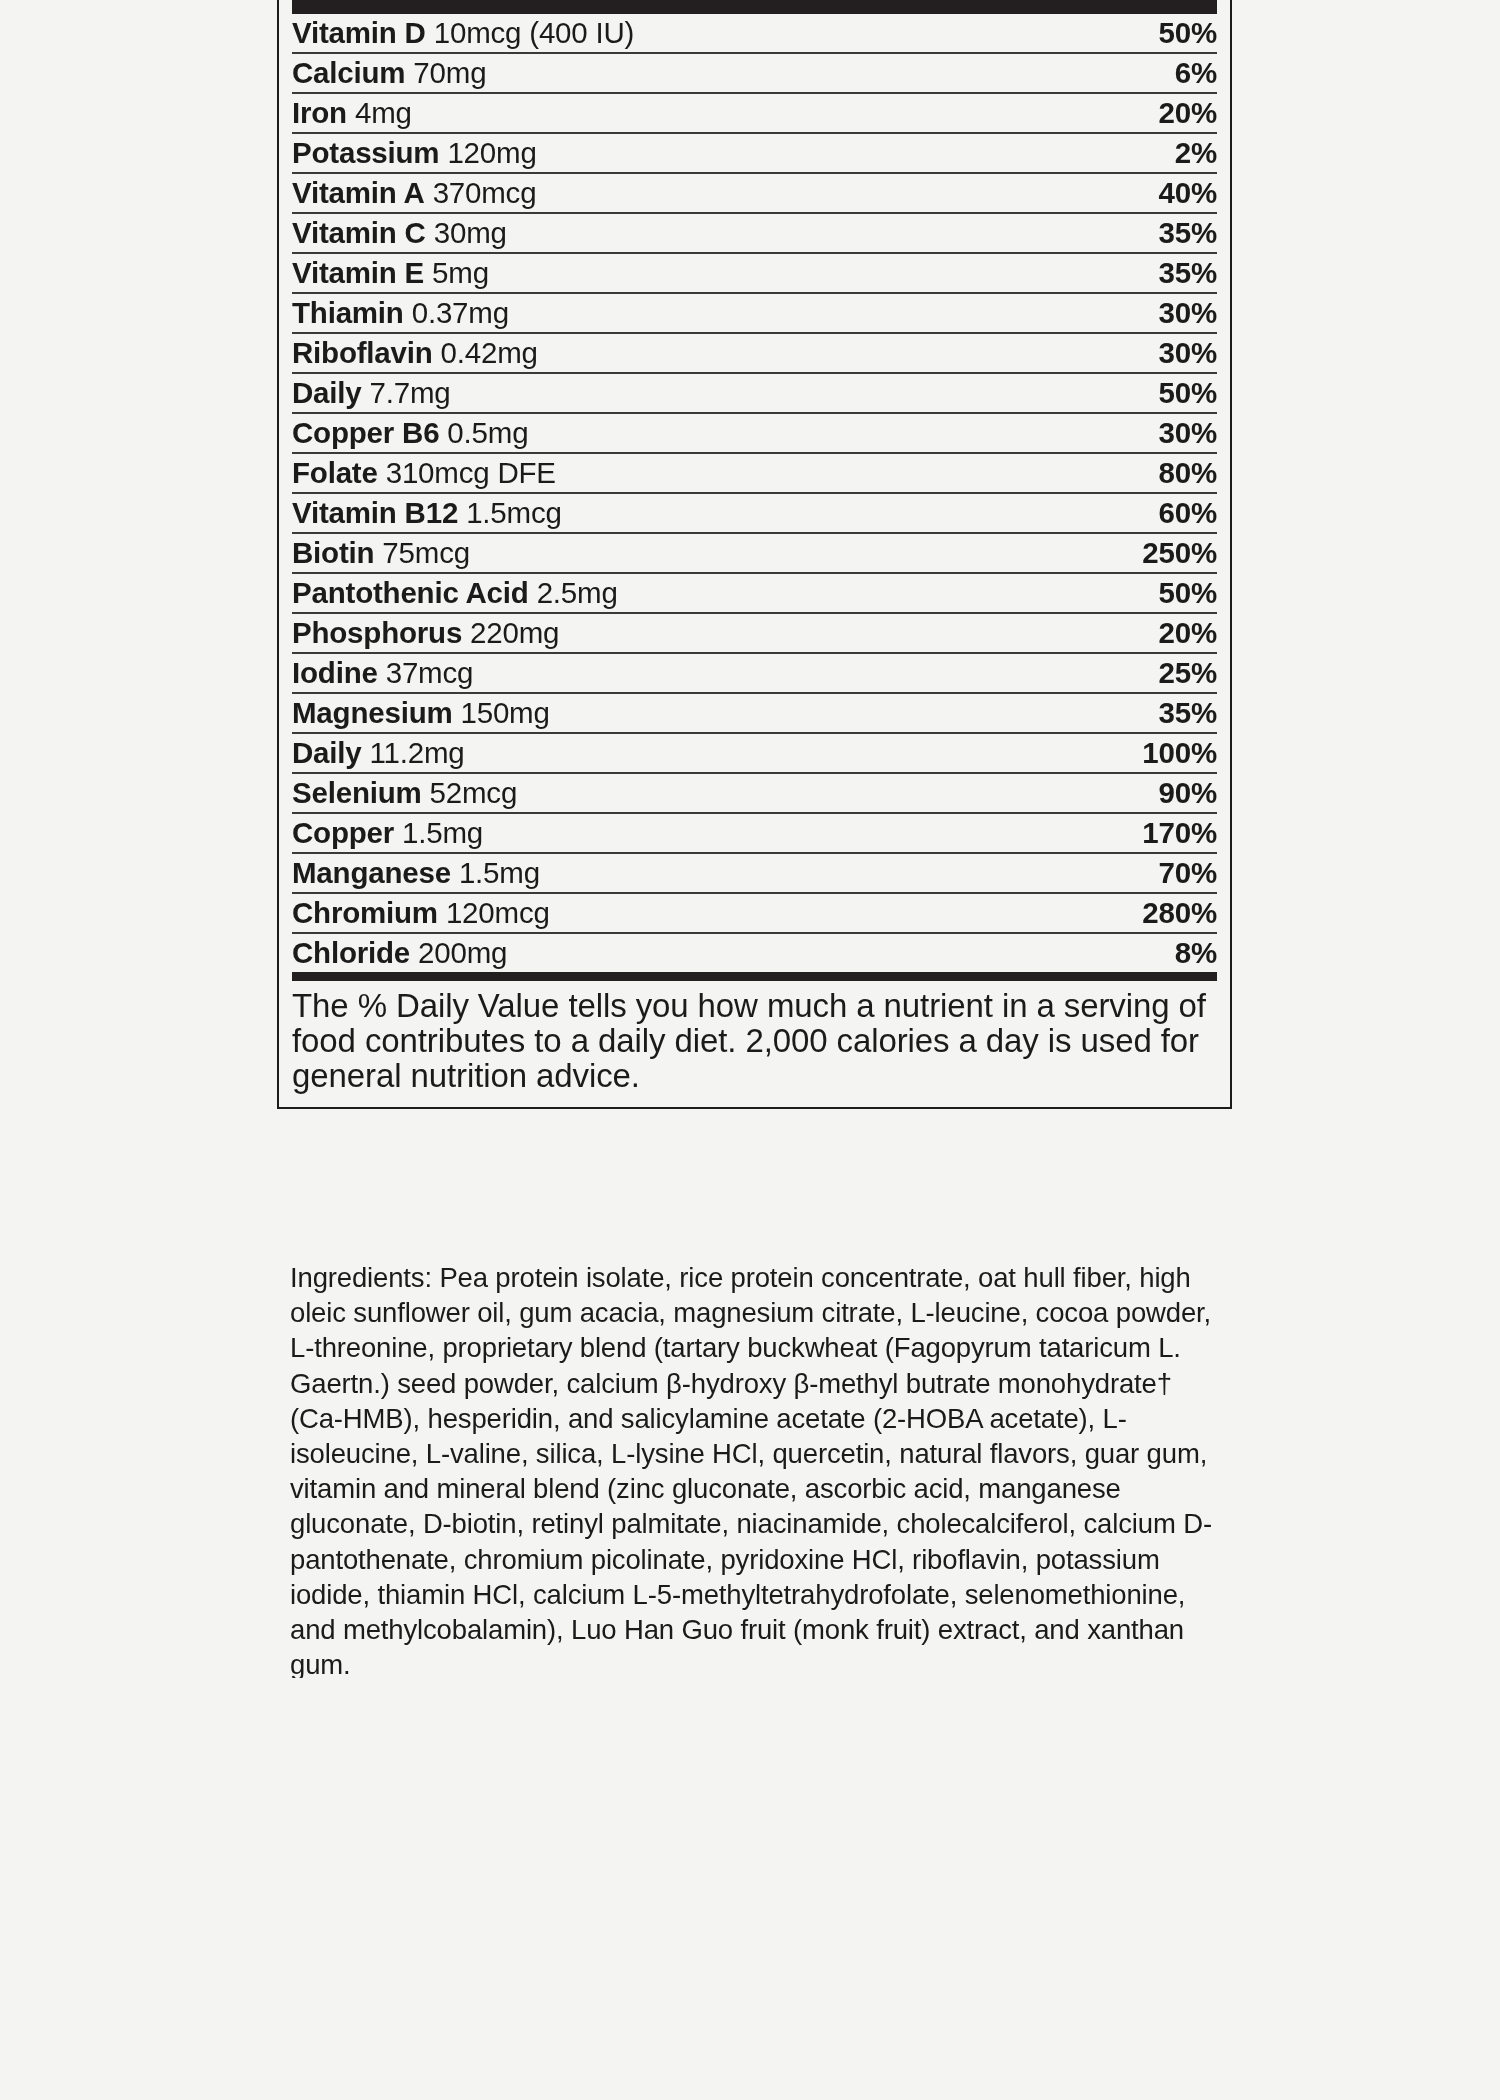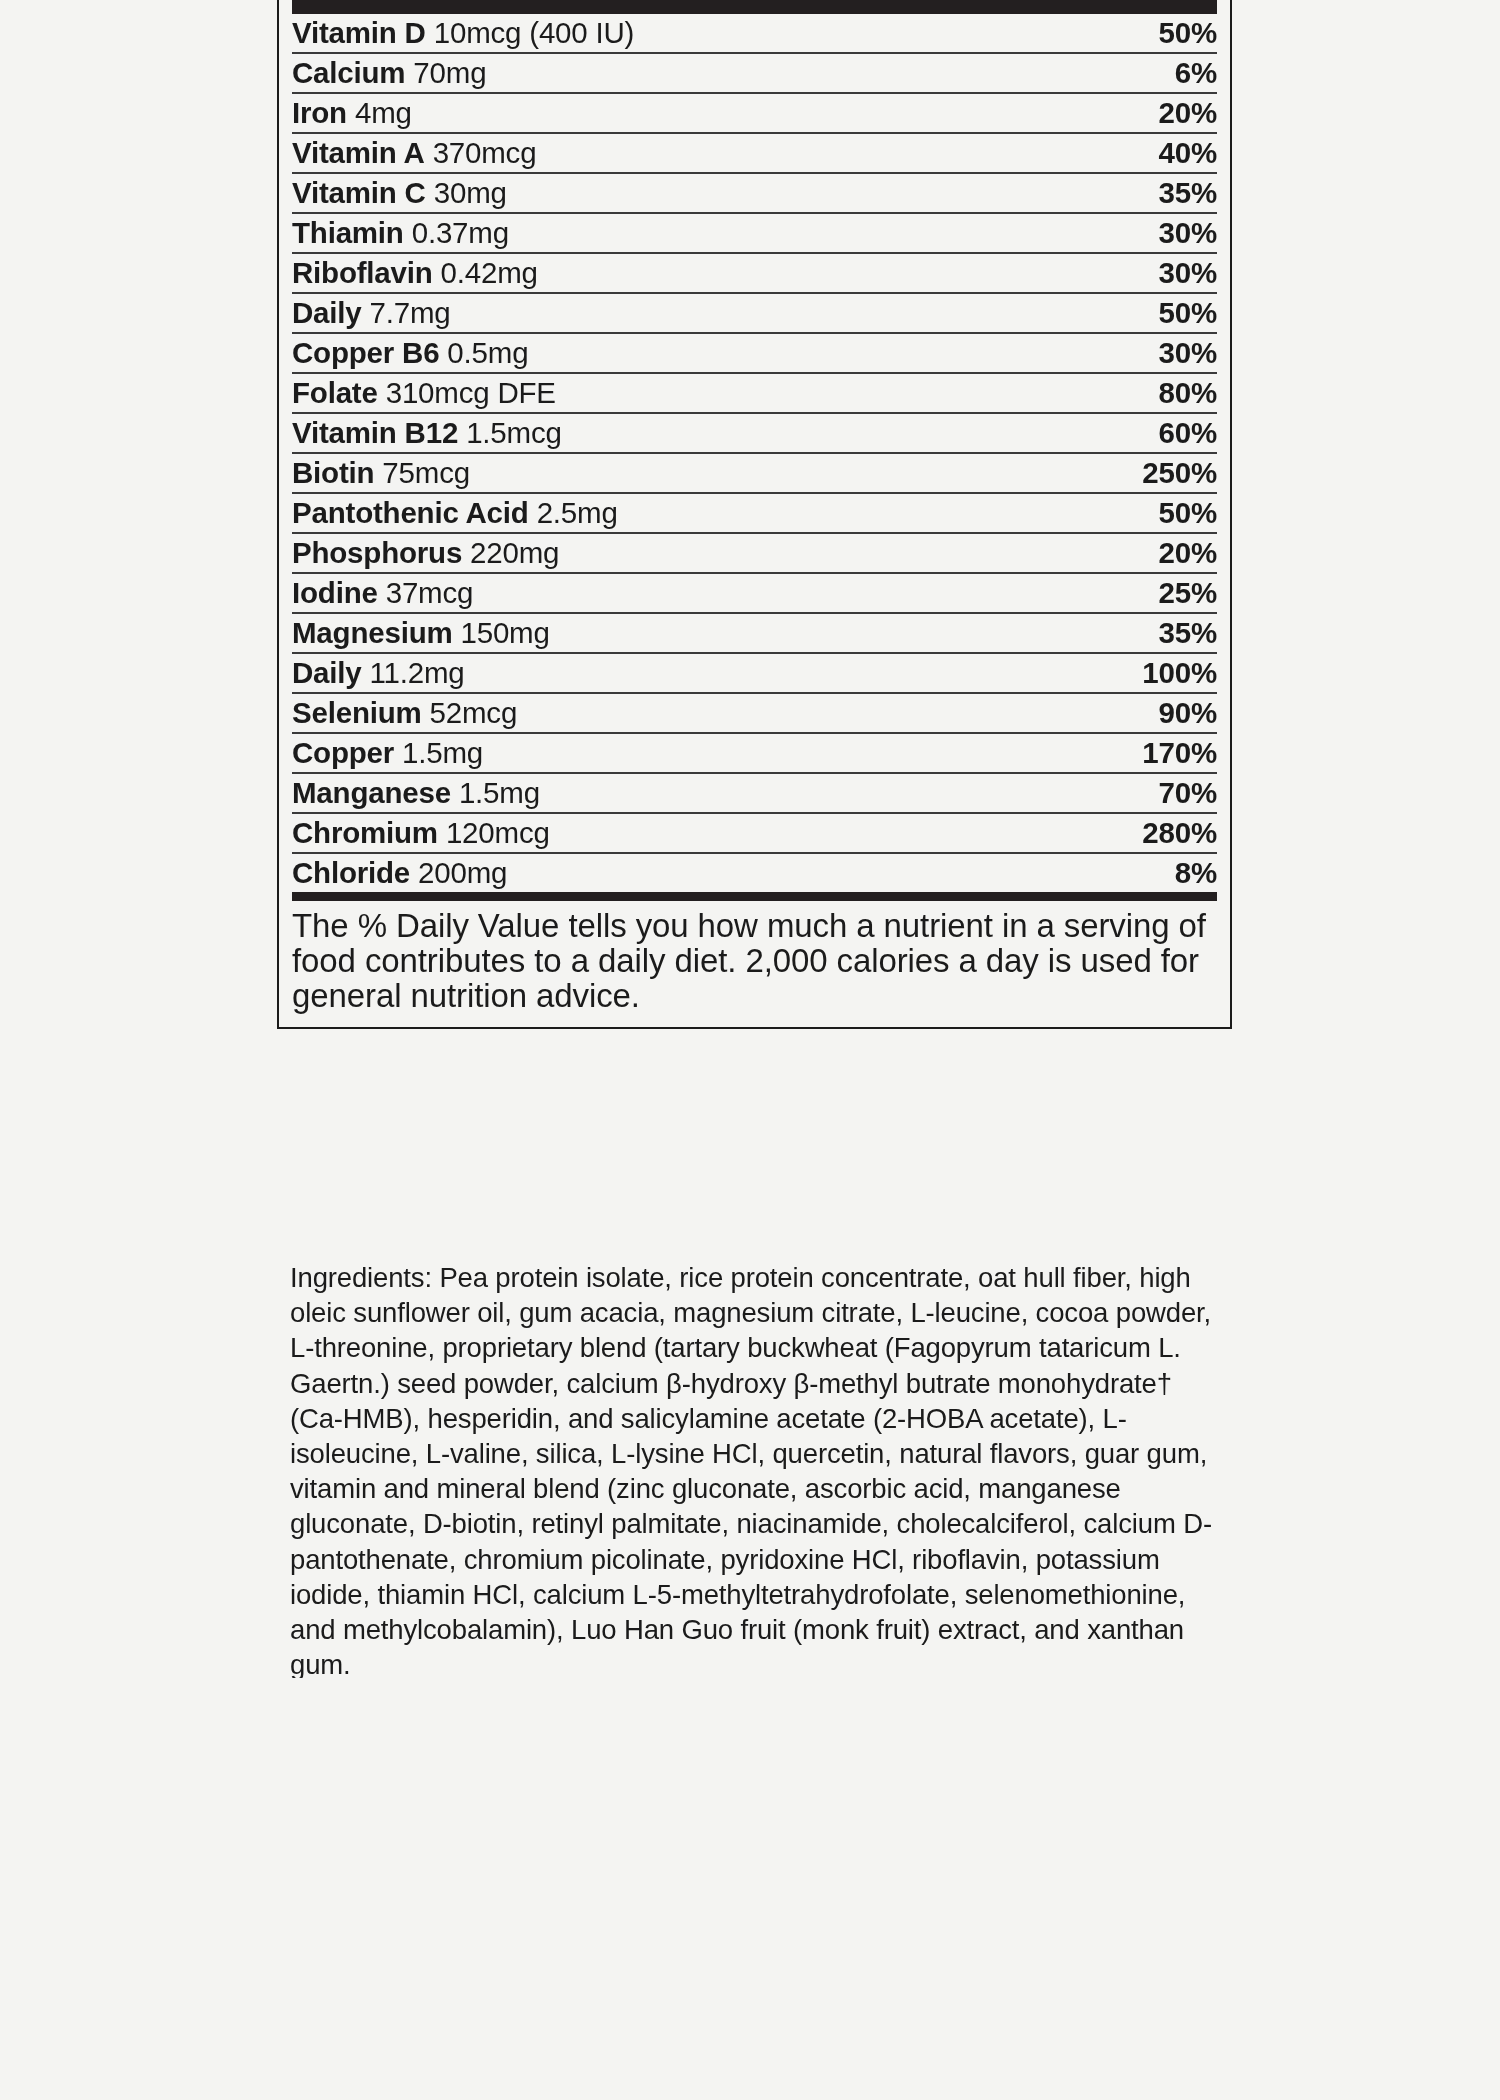--- a/index.html
+++ b/index.html
@@ -172,25 +172,33 @@
           </tr>
           <tr>
             <td class="nutrient-cell"><span class="nutrient-name">Calcium</span> <span class="nutrient-amount">70mg</span></td>
             <td class="dv-cell">6%</td>
           </tr>
           <tr>
             <td class="nutrient-cell"><span class="nutrient-name">Iron</span> <span class="nutrient-amount">4mg</span></td>
             <td class="dv-cell">20%</td>
           </tr>
           <tr>
+            <td class="nutrient-cell"><span class="nutrient-name">Potassium</span> <span class="nutrient-amount">120mg</span></td>
+            <td class="dv-cell">2%</td>
+          </tr>
+          <tr>
             <td class="nutrient-cell"><span class="nutrient-name">Vitamin A</span> <span class="nutrient-amount">370mcg</span></td>
             <td class="dv-cell">40%</td>
           </tr>
           <tr>
             <td class="nutrient-cell"><span class="nutrient-name">Vitamin C</span> <span class="nutrient-amount">30mg</span></td>
+            <td class="dv-cell">35%</td>
+          </tr>
+          <tr>
+            <td class="nutrient-cell"><span class="nutrient-name">Vitamin E</span> <span class="nutrient-amount">5mg</span></td>
             <td class="dv-cell">35%</td>
           </tr>
           <tr>
             <td class="nutrient-cell"><span class="nutrient-name">Thiamin</span> <span class="nutrient-amount">0.37mg</span></td>
             <td class="dv-cell">30%</td>
           </tr>
           <tr>
             <td class="nutrient-cell"><span class="nutrient-name">Riboflavin</span> <span class="nutrient-amount">0.42mg</span></td>
             <td class="dv-cell">30%</td>
           </tr>

